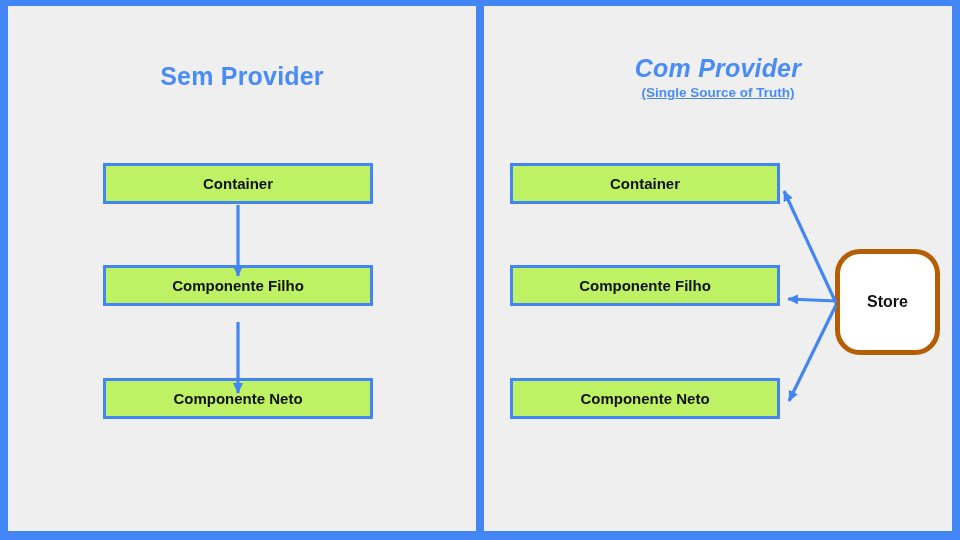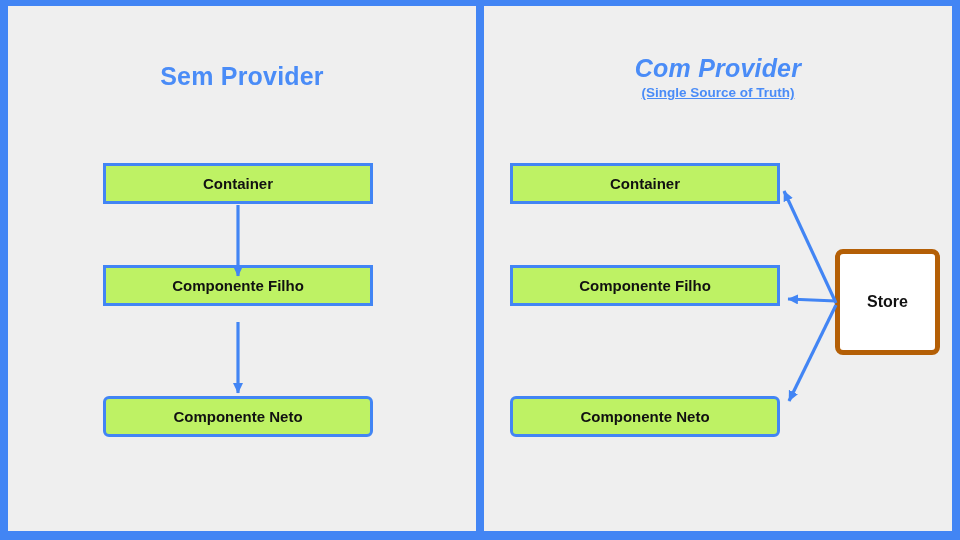--- a/index.html
+++ b/index.html
@@ -63,31 +63,31 @@
     justify-content: center;
     font-size: 15px;
     font-weight: bold;
     color: #111111;
   }
   
   .panel.left .node { left: 95px; }
   .panel.right .node { left: 26px; }
   .node.row1 { top: 157px; }
   .node.row2 { top: 259px; }
-  .node.row3 { top: 390px; border-radius: 6px; }
+  .node.row3 { top: 372px; }
 
   .store {
     position: absolute;
     left: 351px;
     top: 243px;
     width: 95px;
     height: 96px;
     background: #ffffff;
     border: 5px solid #b45f06;
-    border-radius: 8px;
+    border-radius: 25px;
     display: flex;
     align-items: center;
     justify-content: center;
     font-size: 16px;
     font-weight: bold;
     color: #111111;
   }
 
   .arrows-layer {
     position: absolute;

